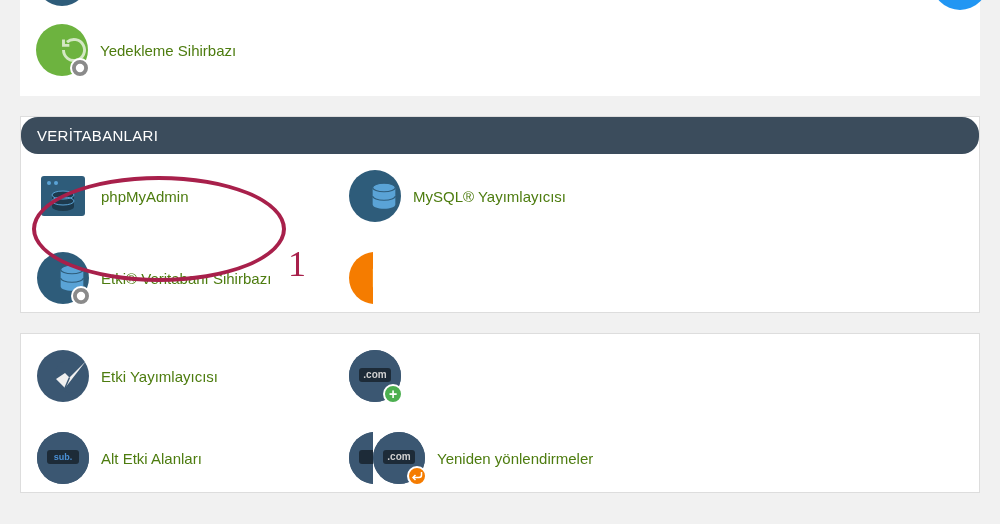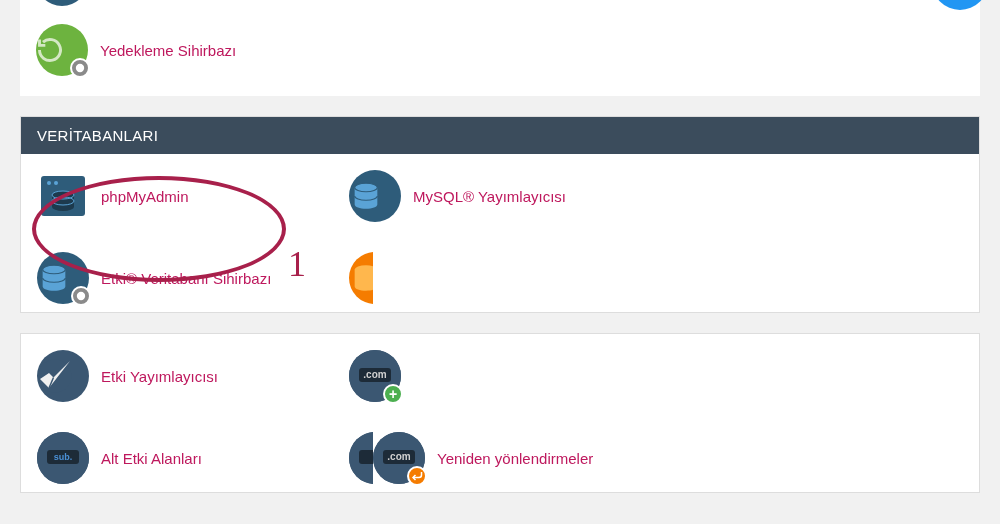--- a/index.html
+++ b/index.html
@@ -17,45 +17,46 @@
       margin: 20px 20px 0 20px;
       border: 1px solid #ddd;
     }
     .panel-header {
       background: #3b4c5c;
       color: #fff;
       padding: 10px 16px;
       font-size: 15px;
       font-weight: 400;
       letter-spacing: 0.3px;
+      border-radius: 17px;
     }
     .panel-body {
       padding: 16px 16px 8px 16px;
       display: flex;
       flex-wrap: wrap;
       gap: 30px 0;
     }
     .item {
       display: flex;
       align-items: center;
       gap: 12px;
       width: 312px;
       cursor: pointer;
     }
     .item-label {
-      color: #be185d;
+      color: #4d7c0f;
       font-size: 15px;
     }
     .icon-circle {
       width: 52px;
       height: 52px;
       border-radius: 50%;
       display: flex;
       align-items: center;
-      justify-content: flex-start;
+      justify-content: flex-end;
       position: relative;
       flex-shrink: 0;
     }
     .icon-square {
       width: 52px;
       height: 52px;
       display: flex;
       align-items: center;
       justify-content: center;
       position: relative;

